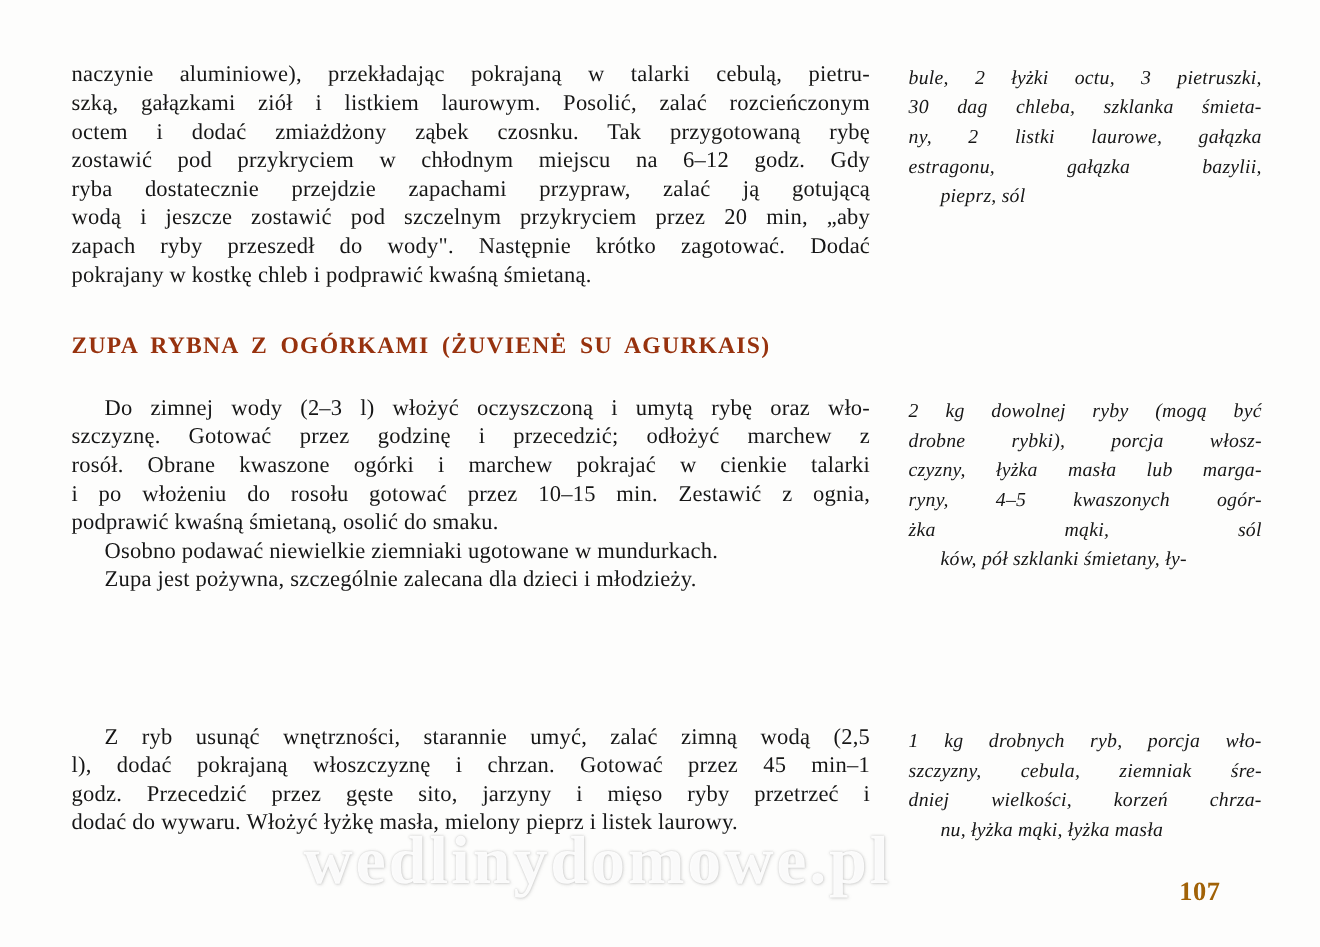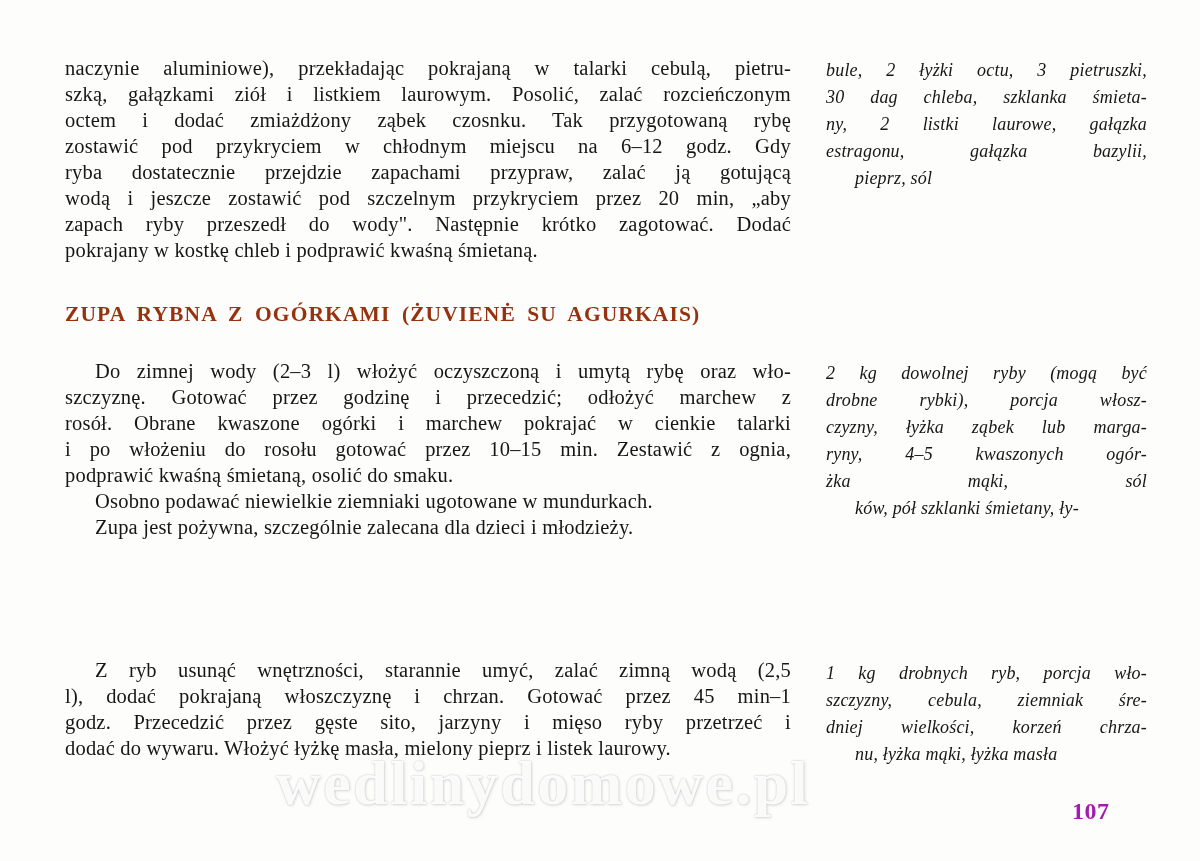--- a/index.html
+++ b/index.html
@@ -83,21 +83,21 @@
     z-index:5;
     pointer-events:none;
   }
   .page-number{
     position:absolute;
     left:1072px;
     top:798px;
     font-size:24px;
     font-weight:bold;
     letter-spacing:.5px;
-    color:#a21caf;
+    color:#a16207;
   }
 </style>
 </head>
 <body>
 
 <div class="page">
 
   <section class="block para" style="top:55px">
       <div class="tline">naczynie aluminiowe), przekładając pokrajaną w talarki cebulą, pietru-</div>
       <div class="tline">szką, gałązkami ziół i listkiem laurowym. Posolić, zalać rozcieńczonym</div>
@@ -131,21 +131,21 @@
         <div class="tline">Osobno podawać niewielkie ziemniaki ugotowane w mundurkach.</div>
       </div>
     <div class="para indent single">
         <div class="tline">Zupa jest pożywna, szczególnie zalecana dla dzieci i młodzieży.</div>
       </div>
   </section>
 
   <div class="note" style="top:360px">
       <div class="tline">2 kg dowolnej ryby (mogą być</div>
       <div class="tline">drobne rybki), porcja włosz-</div>
-      <div class="tline">czyzny, łyżka ząbek lub marga-</div>
+      <div class="tline">czyzny, łyżka masła lub marga-</div>
       <div class="tline">ryny, 4–5 kwaszonych ogór-</div>
       <div class="tline">żka mąki, sól</div>
       <div class="tline">ków, pół szklanki śmietany, ły-</div>
     </div>
 
 
   <section class="block para indent" style="top:657px">
       <div class="tline">Z ryb usunąć wnętrzności, starannie umyć, zalać zimną wodą (2,5</div>
       <div class="tline">l), dodać pokrajaną włoszczyznę i chrzan. Gotować przez 45 min–1</div>
       <div class="tline">godz. Przecedzić przez gęste sito, jarzyny i mięso ryby przetrzeć i</div>

